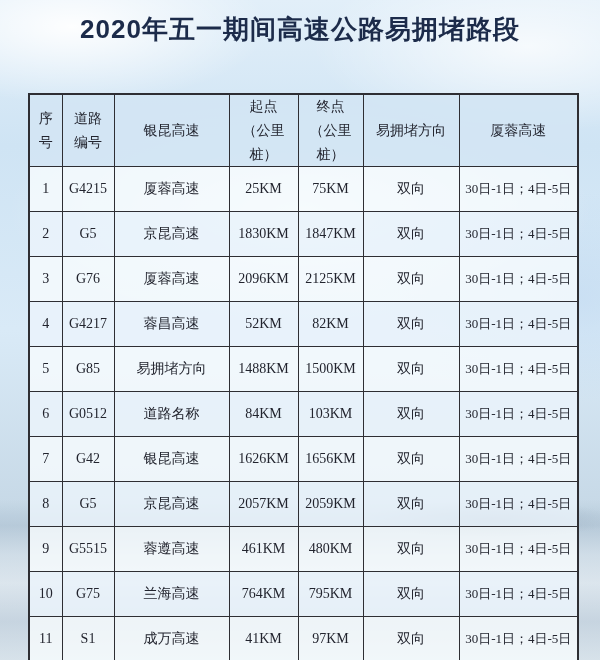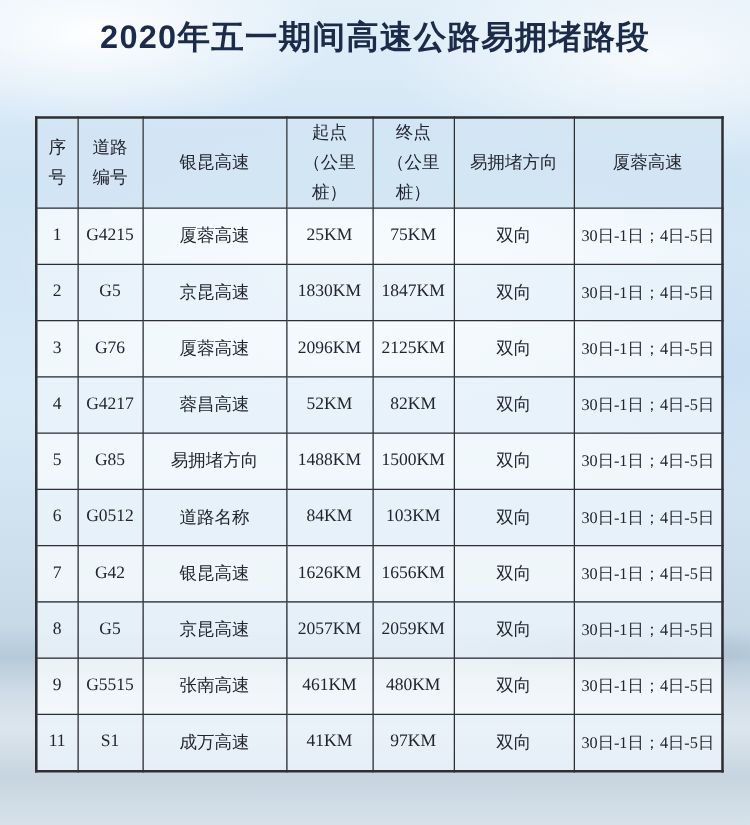--- a/index.html
+++ b/index.html
@@ -163,23 +163,32 @@
       <td>G5</td>
       <td>京昆高速</td>
       <td>2057KM</td>
       <td>2059KM</td>
       <td>双向</td>
       <td class="period">30日-1日；4日-5日</td>
     </tr>
     <tr>
       <td>9</td>
       <td>G5515</td>
-      <td>张南高速</td>
+      <td>蓉遵高速</td>
       <td>461KM</td>
       <td>480KM</td>
+      <td>双向</td>
+      <td class="period">30日-1日；4日-5日</td>
+    </tr>
+    <tr>
+      <td>10</td>
+      <td>G75</td>
+      <td>兰海高速</td>
+      <td>764KM</td>
+      <td>795KM</td>
       <td>双向</td>
       <td class="period">30日-1日；4日-5日</td>
     </tr>
     <tr>
       <td>11</td>
       <td>S1</td>
       <td>成万高速</td>
       <td>41KM</td>
       <td>97KM</td>
       <td>双向</td>

